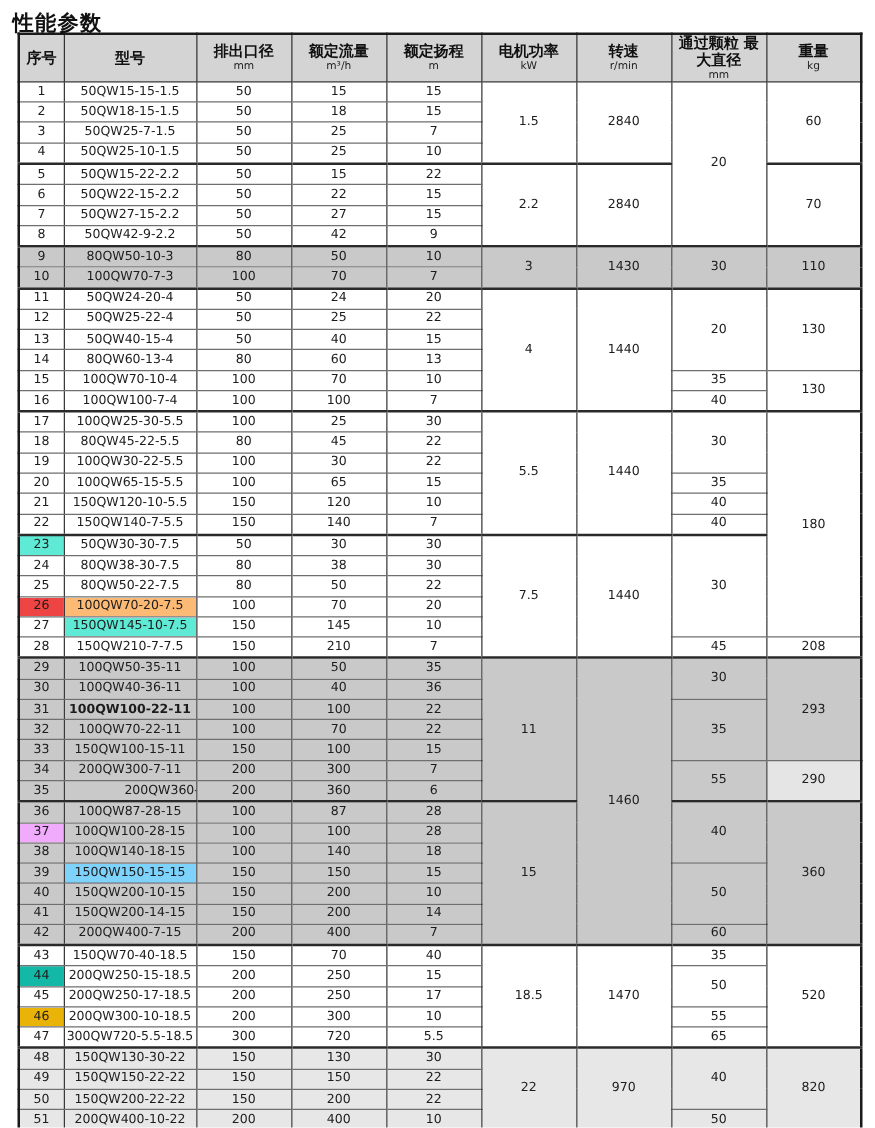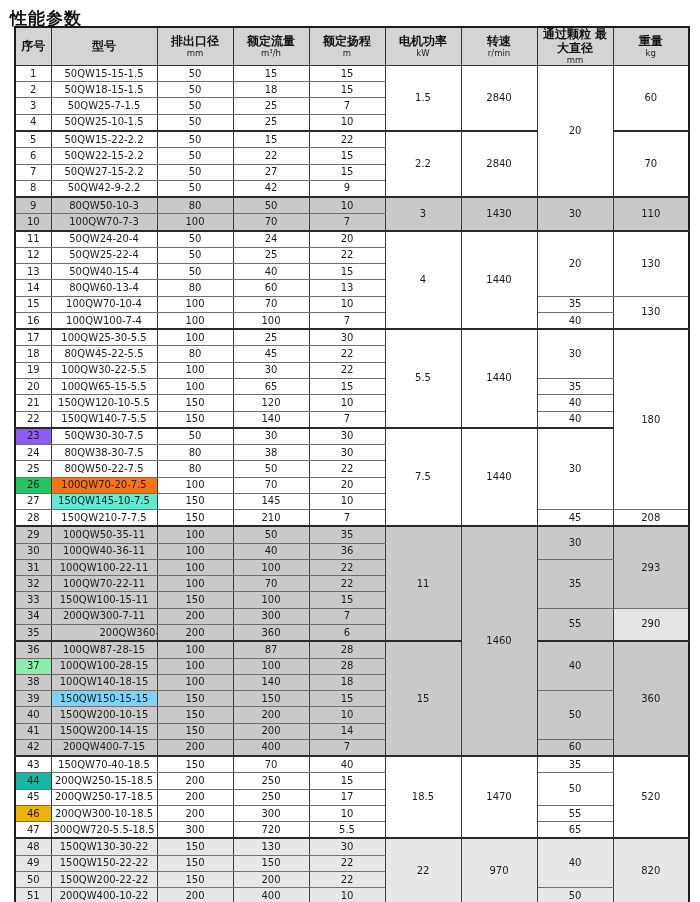--- a/index.html
+++ b/index.html
@@ -245,21 +245,21 @@
       </tr>
       <tr class="group-end">
         <td style="background: rgb(255, 255, 255);">22</td>
         <td style="background: rgb(255, 255, 255);">150QW140-7-5.5</td>
         <td style="background: rgb(255, 255, 255);">150</td>
         <td style="background: rgb(255, 255, 255);">140</td>
         <td style="background: rgb(255, 255, 255);">7</td>
         <td rowspan="1" class="merge-end" style="background: rgb(255, 255, 255);">40</td>
       </tr>
       <tr>
-        <td style="background: #8b5cf6;">23</td>
+        <td style="background: #5eead4;">23</td>
         <td style="background: rgb(255, 255, 255);">50QW30-30-7.5</td>
         <td style="background: rgb(255, 255, 255);">50</td>
         <td style="background: rgb(255, 255, 255);">30</td>
         <td style="background: rgb(255, 255, 255);">30</td>
         <td rowspan="6" class="merge-end" style="background: rgb(255, 255, 255);">7.5</td>
         <td rowspan="6" class="merge-end" style="background: rgb(255, 255, 255);">1440</td>
         <td rowspan="5" style="background: rgb(255, 255, 255);">30</td>
       </tr>
       <tr>
         <td style="background: rgb(255, 255, 255);">24</td>
@@ -269,22 +269,22 @@
         <td style="background: rgb(255, 255, 255);">30</td>
       </tr>
       <tr>
         <td style="background: rgb(255, 255, 255);">25</td>
         <td style="background: rgb(255, 255, 255);">80QW50-22-7.5</td>
         <td style="background: rgb(255, 255, 255);">80</td>
         <td style="background: rgb(255, 255, 255);">50</td>
         <td style="background: rgb(255, 255, 255);">22</td>
       </tr>
       <tr>
-        <td style="background: #22c55e;">26</td>
-        <td style="background: #f97316;">100QW70-20-7.5</td>
+        <td style="background: #ef4444;">26</td>
+        <td style="background: #fdba74;">100QW70-20-7.5</td>
         <td style="background: rgb(255, 255, 255);">100</td>
         <td style="background: rgb(255, 255, 255);">70</td>
         <td style="background: rgb(255, 255, 255);">20</td>
       </tr>
       <tr>
         <td style="background: rgb(255, 255, 255);">27</td>
         <td style="background: #5eead4;">150QW145-10-7.5</td>
         <td style="background: rgb(255, 255, 255);">150</td>
         <td style="background: rgb(255, 255, 255);">145</td>
         <td style="background: rgb(255, 255, 255);">10</td>
@@ -311,21 +311,21 @@
       </tr>
       <tr>
         <td style="background: rgb(201, 201, 201);">30</td>
         <td style="background: rgb(201, 201, 201);">100QW40-36-11</td>
         <td style="background: rgb(201, 201, 201);">100</td>
         <td style="background: rgb(201, 201, 201);">40</td>
         <td style="background: rgb(201, 201, 201);">36</td>
       </tr>
       <tr>
         <td style="background: rgb(201, 201, 201);">31</td>
-        <td style="background: rgb(201, 201, 201);">100QW100-22-11</td>
+        <td style="background: rgb(201, 201, 201); font-weight: bold;">100QW100-22-11</td>
         <td style="background: rgb(201, 201, 201);">100</td>
         <td style="background: rgb(201, 201, 201);">100</td>
         <td style="background: rgb(201, 201, 201);">22</td>
         <td rowspan="3" style="background: rgb(201, 201, 201);">35</td>
       </tr>
       <tr>
         <td style="background: rgb(201, 201, 201);">32</td>
         <td style="background: rgb(201, 201, 201);">100QW70-22-11</td>
         <td style="background: rgb(201, 201, 201);">100</td>
         <td style="background: rgb(201, 201, 201);">70</td>
@@ -358,21 +358,21 @@
         <td style="background: rgb(201, 201, 201);">36</td>
         <td style="background: rgb(201, 201, 201);">100QW87-28-15</td>
         <td style="background: rgb(201, 201, 201);">100</td>
         <td style="background: rgb(201, 201, 201);">87</td>
         <td style="background: rgb(201, 201, 201);">28</td>
         <td rowspan="7" class="merge-end" style="background: rgb(201, 201, 201);">15</td>
         <td rowspan="3" style="background: rgb(201, 201, 201);">40</td>
         <td rowspan="7" class="merge-end" style="background: rgb(201, 201, 201);">360</td>
       </tr>
       <tr>
-        <td style="background: #86efac;">37</td>
+        <td style="background: #f0abfc;">37</td>
         <td style="background: rgb(201, 201, 201);">100QW100-28-15</td>
         <td style="background: rgb(201, 201, 201);">100</td>
         <td style="background: rgb(201, 201, 201);">100</td>
         <td style="background: rgb(201, 201, 201);">28</td>
       </tr>
       <tr>
         <td style="background: rgb(201, 201, 201);">38</td>
         <td style="background: rgb(201, 201, 201);">100QW140-18-15</td>
         <td style="background: rgb(201, 201, 201);">100</td>
         <td style="background: rgb(201, 201, 201);">140</td>

